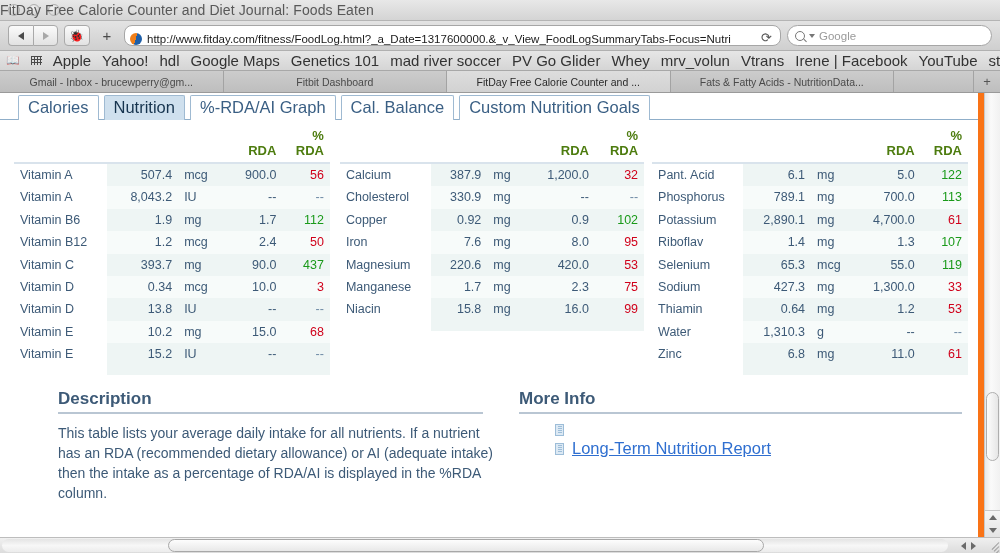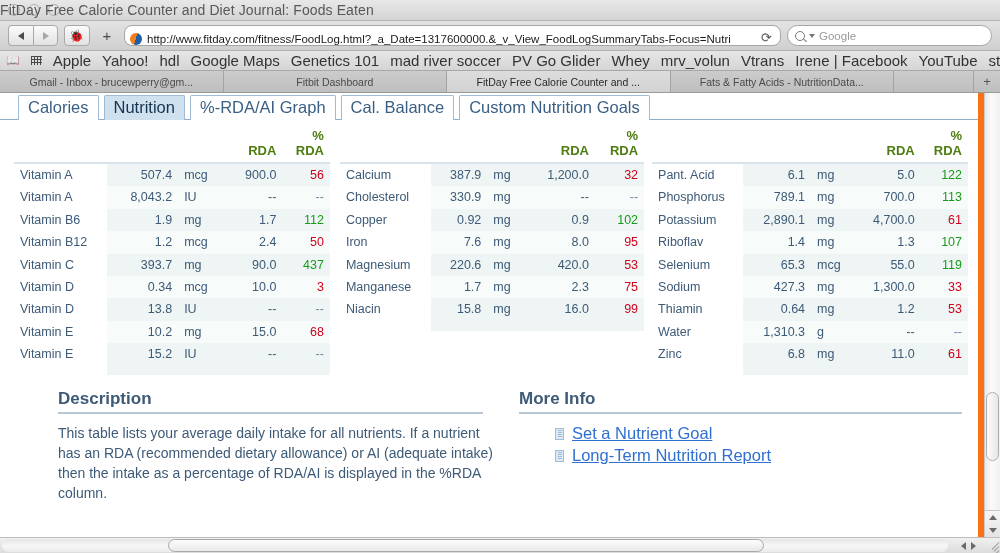--- a/index.html
+++ b/index.html
@@ -661,21 +661,20 @@
 
       <div class="bottom">
         <div class="sec left">
           <div class="sechead">Description</div>
           <div class="desctext">This table lists your average daily intake for all nutrients. If a nutrient has an RDA (recommended dietary allowance) or AI (adequate intake) then the intake as a percentage of RDA/AI is displayed in the %RDA column.</div>
         </div>
         <div class="sec right">
           <div class="sechead">More Info</div>
           <div class="linkrow">
             <span class="docicon"></span>
-            <a class="morelink" href="#">Set a Nutrient Goal</a>
           </div>
           <div class="linkrow">
             <span class="docicon"></span>
             <a class="morelink" href="#">Long-Term Nutrition Report</a>
           </div>
         </div>
       </div>
 
     </div>
 

